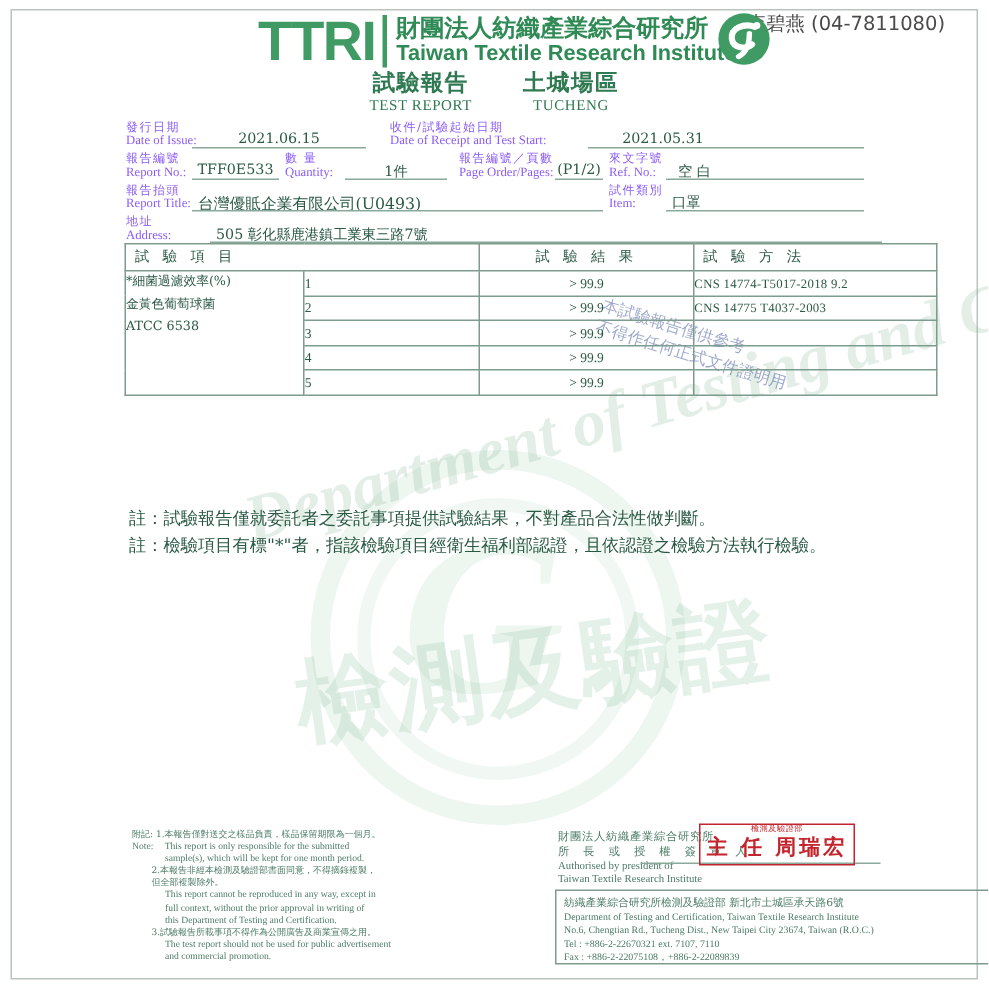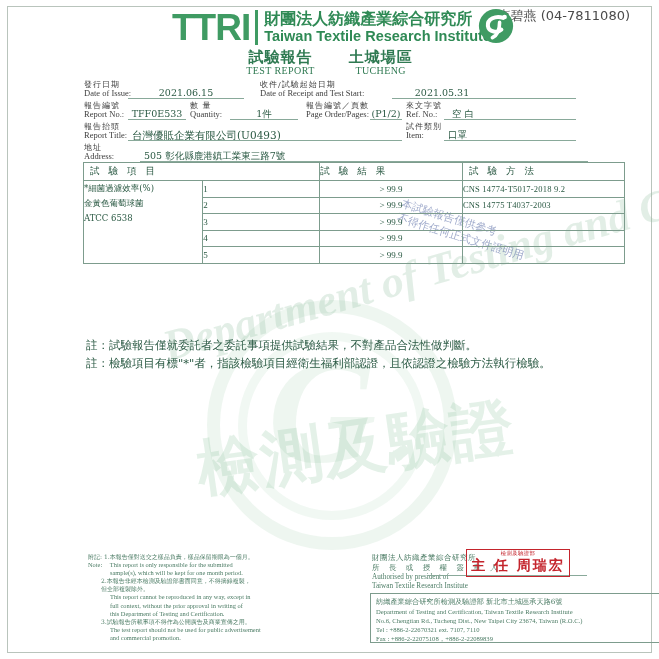--- a/index.html
+++ b/index.html
@@ -166,21 +166,21 @@
     top: 48px;
     width: 659px;
     text-align: center;
   }
   .title-inline {
     display: inline-block;
     text-align: center;
     vertical-align: top;
   }
   .t-cn {
-    font-family: Liberation Sans, sans-serif;
+    font-family: Liberation Mono, monospace;
     font-size: 15px;
     font-weight: bold;
     color: #2f7a52;
     letter-spacing: 1px;
     line-height: 17px;
   }
   .t-en {
     font-family: "Liberation Serif", serif;
     font-size: 10px;
     color: #2f7a52;
@@ -197,21 +197,21 @@
     width: 492px;
     color: #35624c;
   }
   .frow {
     position: relative;
     height: 21px;
   }
   .lbl {
     position: absolute;
     font-family: "DejaVu Serif", serif;
-    color: #404040;
+    color: #8b5cf6;
     white-space: nowrap;
   }
   .lbl .cn {
     display: block;
     font-size: 8px;
     line-height: 9px;
     letter-spacing: 1px;
   }
   .lbl .en {
     display: block;
@@ -252,21 +252,21 @@
   }
   .rtable th, .rtable td {
     border: 1px solid #7d9c8d;
     padding: 0;
     font-weight: normal;
   }
   .rtable th {
     height: 17px;
     font-size: 9.5px;
     letter-spacing: 3px;
-    text-align: left;
+    text-align: center;
   }
   .col-item { width: 110px; }
   .col-no   { width: 108px; }
   .col-res  { width: 132px; }
   .col-meth { width: 144px; }
   .cell-item {
     font-size: 8.5px;
     padding: 2px 0 2px 5px;
     vertical-align: top;
     line-height: 15px;

